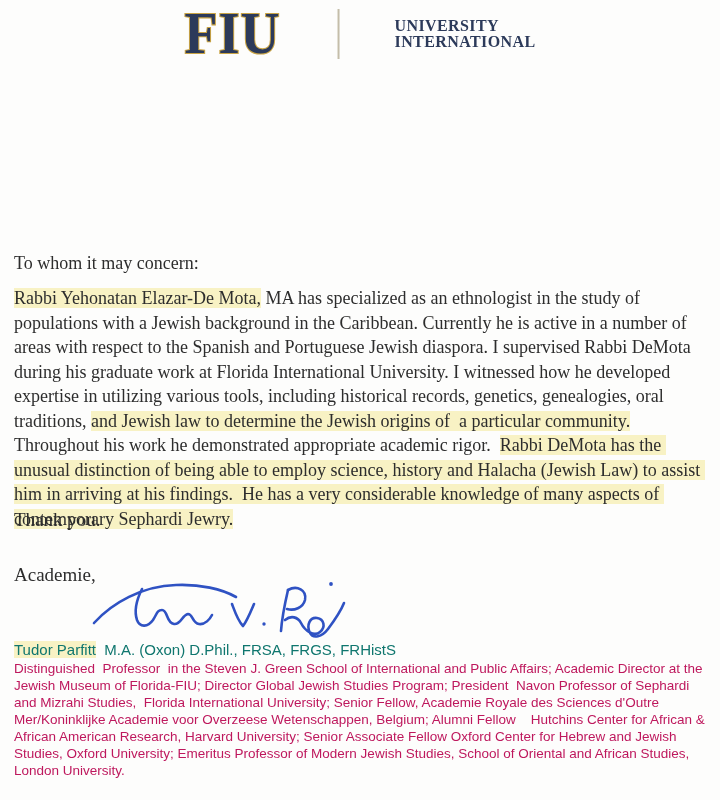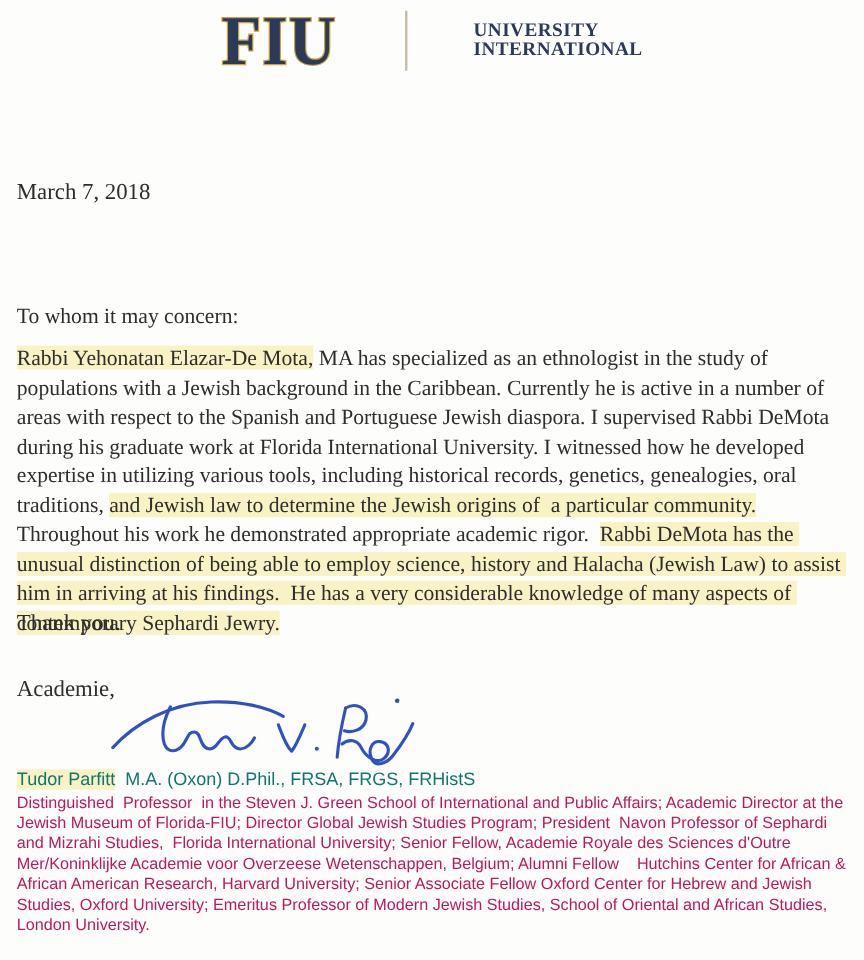--- a/index.html
+++ b/index.html
@@ -136,21 +136,20 @@
 
   <header class="logo">
     <div class="logo-acronym">FIU</div>
     <div class="logo-divider"></div>
     <div class="logo-wordmark">
       <div>University</div>
       <div>International</div>
     </div>
   </header>
 
-  <div class="date">March 7, 2018</div>
 
   <div class="salutation">To whom it may concern:</div>
 
   <p class="body-par"><span class="hl">Rabbi Yehonatan Elazar-De Mota,</span><span> MA has specialized as an ethnologist in the study of populations with a Jewish background in the Caribbean. Currently he is active in a number of areas with respect to the Spanish and Portuguese Jewish diaspora. I supervised Rabbi DeMota during his graduate work at Florida International University. I witnessed how he developed expertise in utilizing various tools, including historical records, genetics, genealogies, oral traditions, </span><span class="hl">and Jewish law to determine the Jewish origins of  a particular community.</span><span> Throughout his work he demonstrated appropriate academic rigor.  </span><span class="hl">Rabbi DeMota has the unusual distinction of being able to employ science, history and Halacha (Jewish Law) to assist him in arriving at his findings.  He has a very considerable knowledge of many aspects of contemporary Sephardi Jewry.</span></p>
 
   <div class="thanks">Thank you.</div>
 
   <div class="sincerely">Academie,</div>
 
   <svg class="signature" width="268" height="68" viewBox="0 0 268 68" aria-hidden="true">

